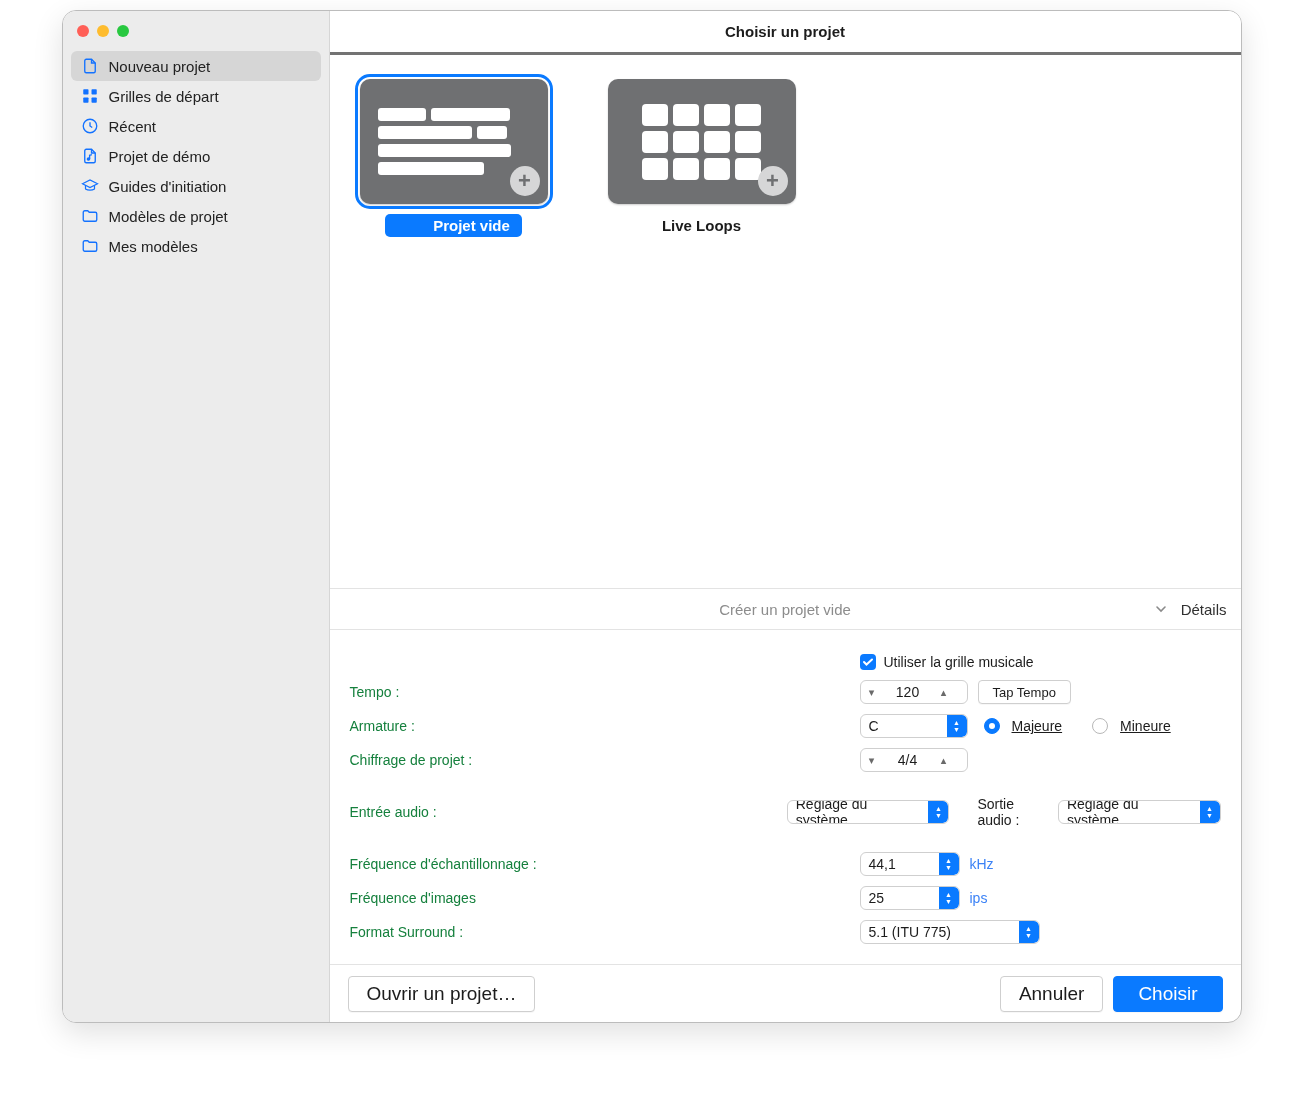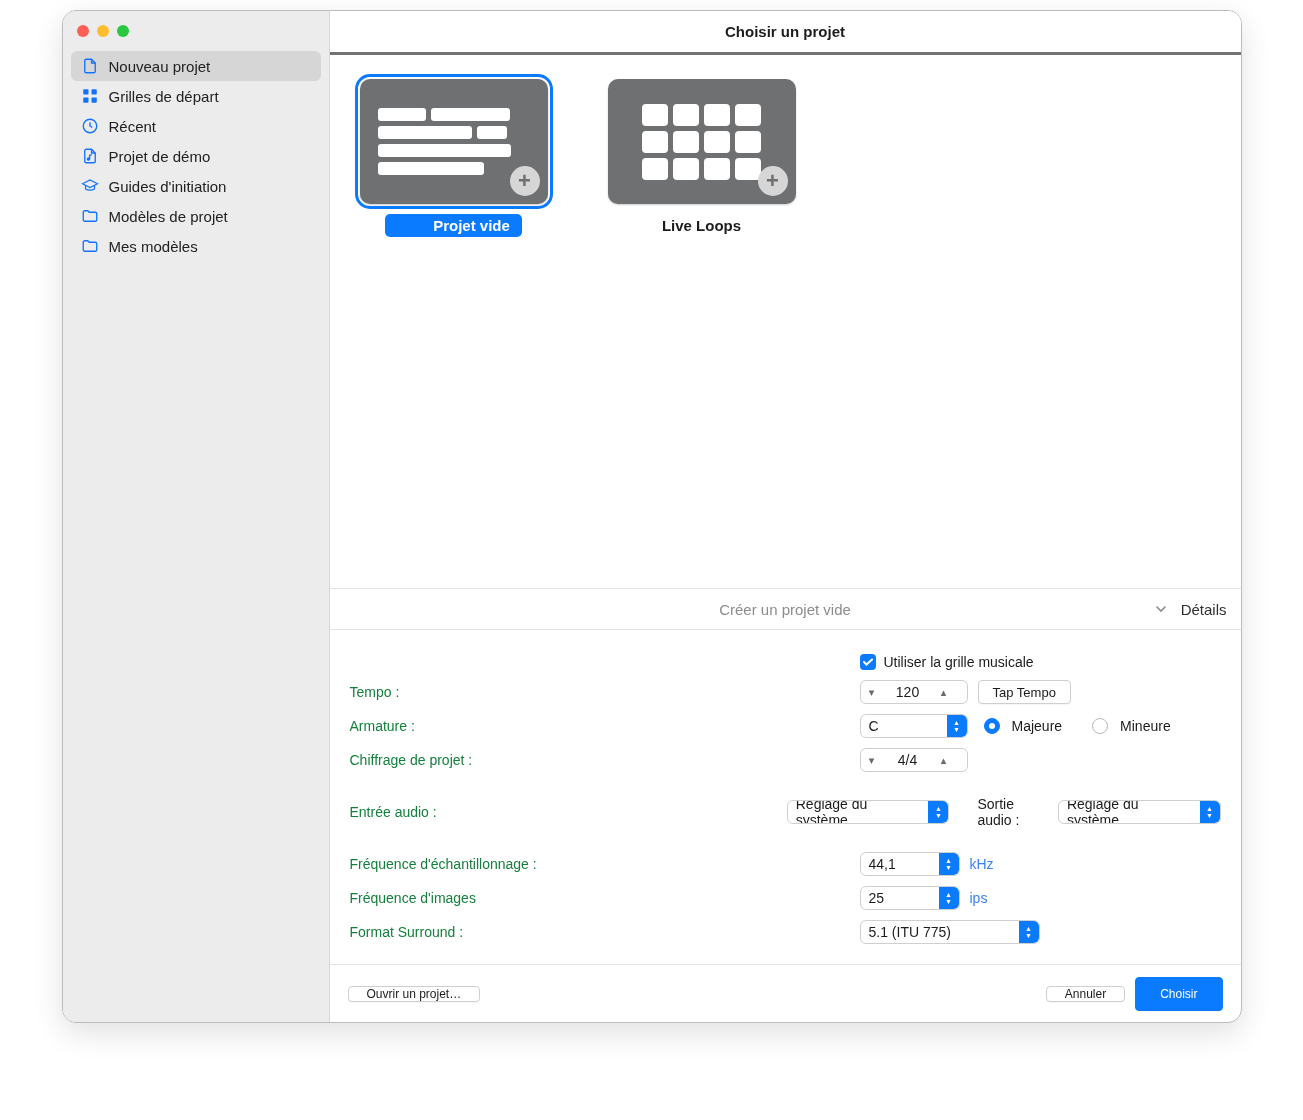--- a/index.html
+++ b/index.html
@@ -214,35 +214,35 @@
     font-size: 7px; line-height: 7px;
   }
 
   .radio {
     width: 16px; height: 16px; border-radius: 50%;
     border: 1px solid #b8b8b8; display:flex; align-items:center; justify-content:center;
     margin-right: 6px;
   }
   .radio.checked { border-color:#0a7aff; background:#0a7aff; }
   .radio.checked::after { content:""; width:6px; height:6px; background:#fff; border-radius:50%; }
-  .radio-group { display:flex; gap: 6px; }
+  .radio-group { display:flex; gap: 6px; text-decoration: underline; }
   .radio-group + .radio-group { margin-left: 30px; }
   .unit { margin-left: 10px; color:#3b82f6; }
   .mid-label { margin-left: 28px; margin-right: 10px; }
 
   
   .footer {
     border-top: 1px solid #e3e3e3;
     height: 58px;
     display:flex; align-items:center;
     padding: 0 18px;
     gap: 10px;
   }
   .footer .spacer-flex { flex:1; }
-  .footer .btn { height: 16px; padding: 0 18px; font-size: 12px; }
+  .footer .btn { height: 36px; padding: 0 18px; font-size: 19px; }
   .footer .btn.primary { padding: 16px 24px; }
 </style>
 </head>
 <body>
 
 <div class="window">
   <div class="body">
 
     <div class="sidebar">
       <div class="traffic">

